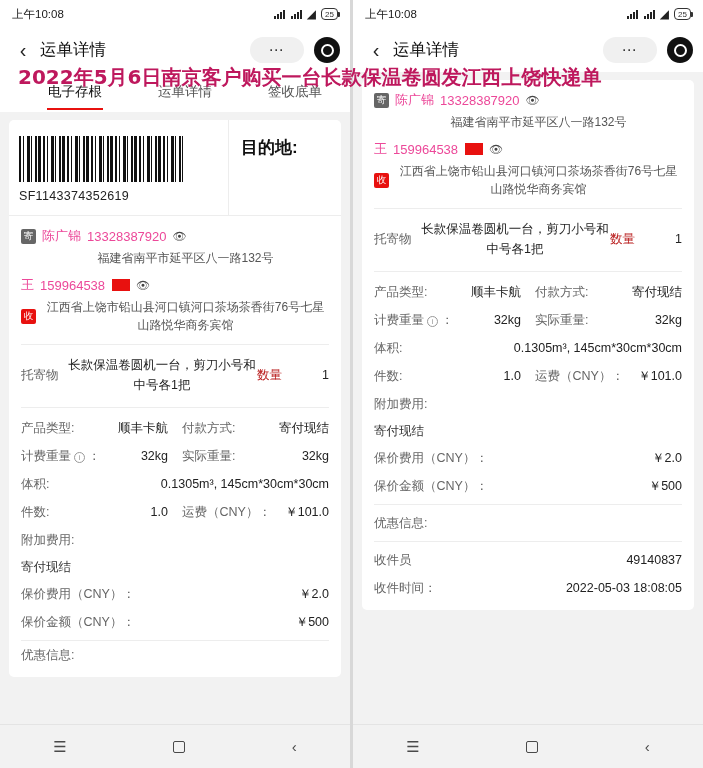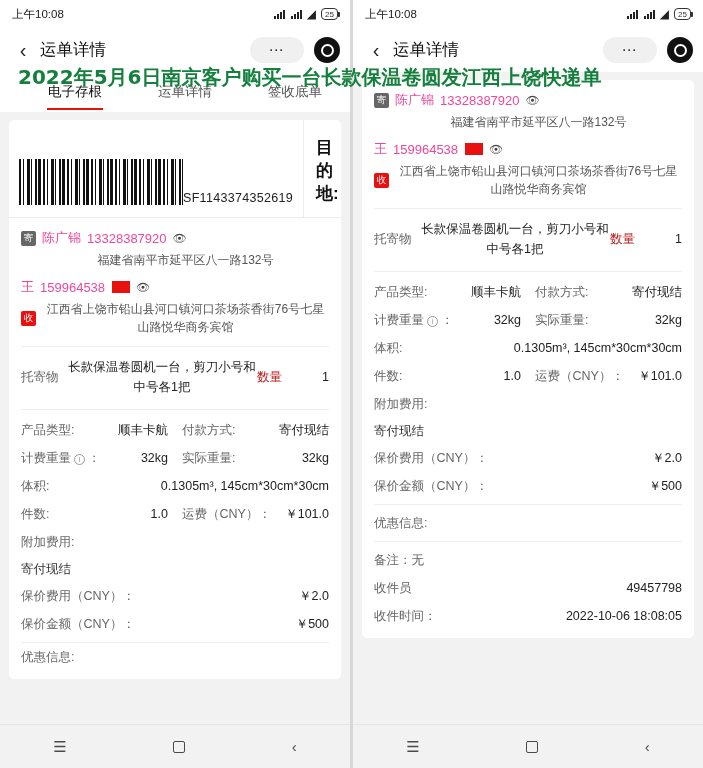--- a/index.html
+++ b/index.html
@@ -94,21 +94,21 @@
     content: ""; width: 9px; height: 9px; border-radius: 50%;
     border: 2px solid #fff;
   }
   
   .annotation {
     position: absolute;
     top: 64px;
     left: 18px;
     width: 672px;
     font-size: 20px;
-    color: #15803d;
+    color: #be185d;
     font-weight: 700;
     letter-spacing: 0px;
     z-index: 50;
     white-space: nowrap;
     font-family: "DejaVu Sans", "Liberation Sans", sans-serif;
   }
   
   .tabs {
     height: 40px;
     background: #fff;
@@ -141,21 +141,21 @@
   .card {
     background: #fff;
     border-radius: 5px;
     overflow: hidden;
   }
   
   .barcode-row { display: flex; }
   .barcode-box {
     flex: 1 1 auto;
     padding: 16px 10px 12px 10px;
-    display: flex; flex-direction: row; align-items: flex-end;
+    display: flex; flex-direction: column; align-items: flex-start;
     border-right: 1px solid #ededed;
   }
   .barcode {
     height: 46px; width: 164px;
     background-image: repeating-linear-gradient(90deg,
       #111 0px, #111 2px, #fff 2px, #fff 4px,
       #111 4px, #111 5px, #fff 5px, #fff 8px,
       #111 8px, #111 11px, #fff 11px, #fff 12px,
       #111 12px, #111 13px, #fff 13px, #fff 16px,
       #111 16px, #111 18px, #fff 18px, #fff 19px,
@@ -506,28 +506,27 @@
             <span class="k">保价金额（CNY）：</span>
             <span class="v">￥500</span>
           </div>
 
           <div class="divider-full" style="margin:4px 0;"></div>
 
           <div class="section-title">优惠信息:</div>
 
           <div class="divider-full" style="margin:4px 0;"></div>
 
-          <div class="section-title">备注：无</div>
           <div class="row row-full">
             <span class="k">收件员</span>
-            <span class="v">49457798</span>
+            <span class="v">49140837</span>
           </div>
           <div class="row row-full">
             <span class="k">收件时间：</span>
-            <span class="v">2022-10-06 18:08:05</span>
+            <span class="v">2022-05-03 18:08:05</span>
           </div>
         </div>
 
       </div>
     </div>
 
     <div class="androidnav">
       <span>☰</span>
       <span class="sq"></span>
       <span>‹</span>

